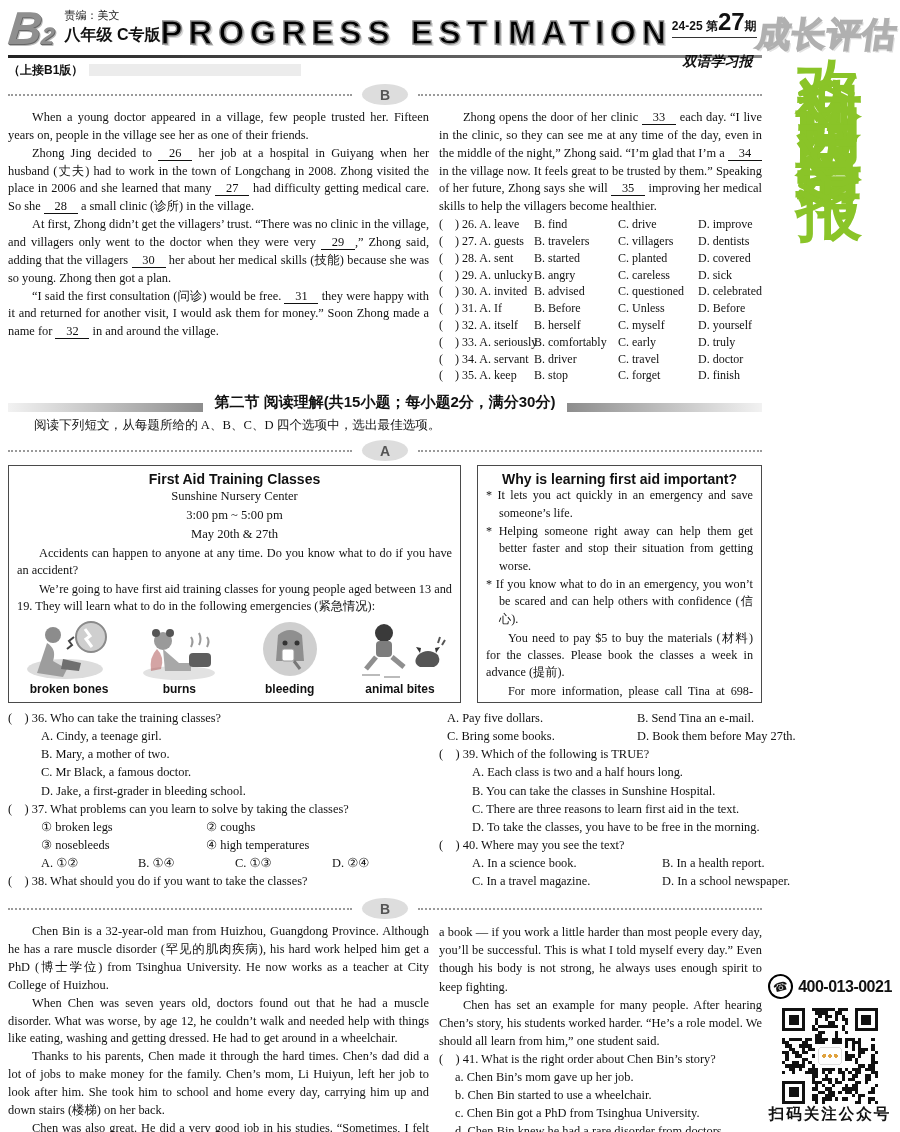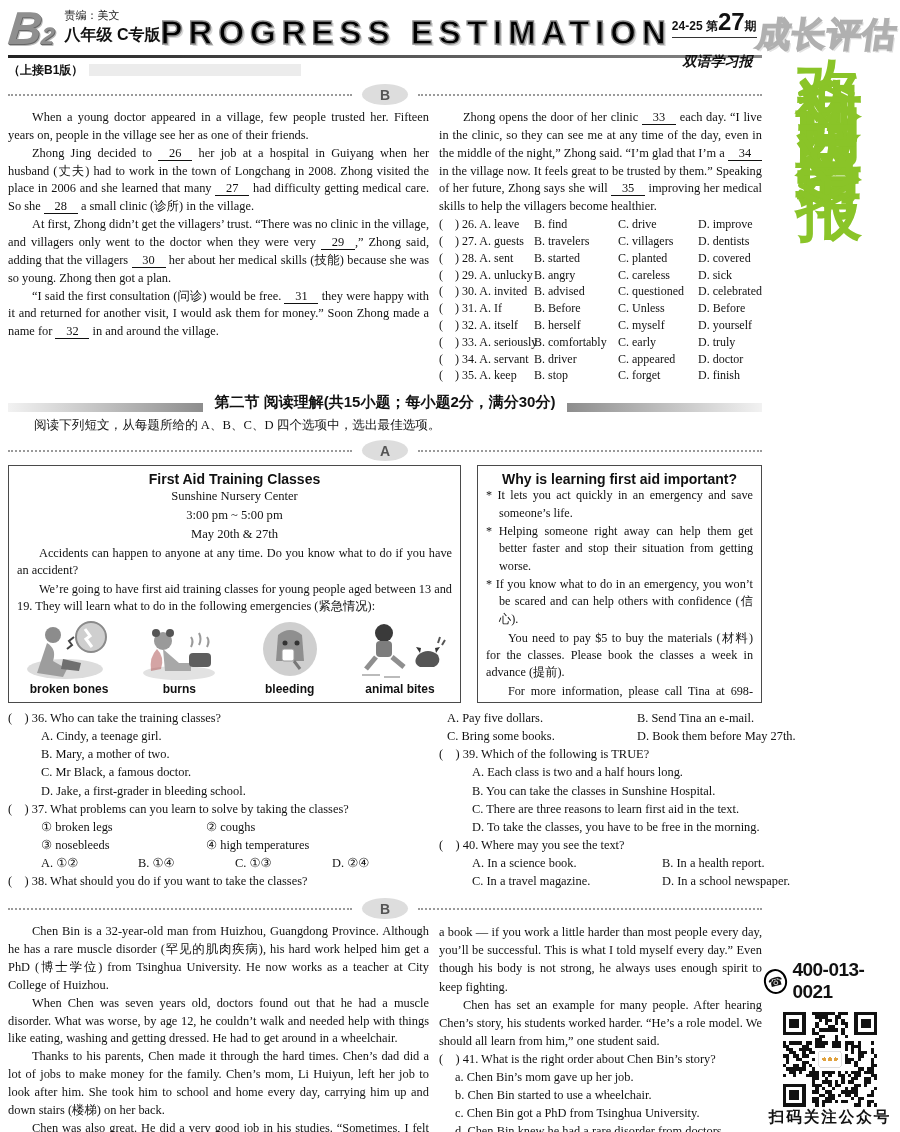--- a/index.html
+++ b/index.html
@@ -84,21 +84,21 @@
   .ansrow div{width:105px;white-space:nowrap;}
   .q41-item{padding-left:16px;}
 
   
   .subscribe{writing-mode:vertical-rl;font-weight:700;font-size:66px;line-height:1;
              letter-spacing:13px;height:958px;margin-top:4px;
              font-family:"Liberation Sans",sans-serif;}
   .phone-row{display:flex;align-items:center;gap:5px;margin-top:8px;font-family:"Liberation Sans",sans-serif;}
   .phone-icon{width:21px;height:21px;border:2.5px solid #000;border-radius:50%;display:flex;
               align-items:center;justify-content:center;font-size:12px;transform:rotate(-15deg);}
-  .phone-num{font-weight:bold;font-size:19px;letter-spacing:-0.5px;}
+  .phone-num{font-weight:bold;font-size:16px;letter-spacing:-0.5px;}
   .qr{margin-top:9px;}
   .qr-caption{font:bold 15.5px "Liberation Sans",sans-serif;letter-spacing:2px;}
 </style>
 </head>
 <body>
 
 <div class="page">
   <div class="content">
 
     <div class="header">
@@ -169,21 +169,21 @@
           <div>(&nbsp;&nbsp;&nbsp;&nbsp;) 32. A. itself</div>
             <div>B. herself</div>
             <div>C. myself</div>
             <div>D. yourself</div>
           <div>(&nbsp;&nbsp;&nbsp;&nbsp;) 33. A. seriously</div>
             <div>B. comfortably</div>
             <div>C. early</div>
             <div>D. truly</div>
           <div>(&nbsp;&nbsp;&nbsp;&nbsp;) 34. A. servant</div>
             <div>B. driver</div>
-            <div>C. appeared</div>
+            <div>C. travel</div>
             <div>D. doctor</div>
           <div>(&nbsp;&nbsp;&nbsp;&nbsp;) 35. A. keep</div>
             <div>B. stop</div>
             <div>C. forget</div>
             <div>D. finish</div>
         </div>
       </div>
     </div>
 
     <div class="sec2">

